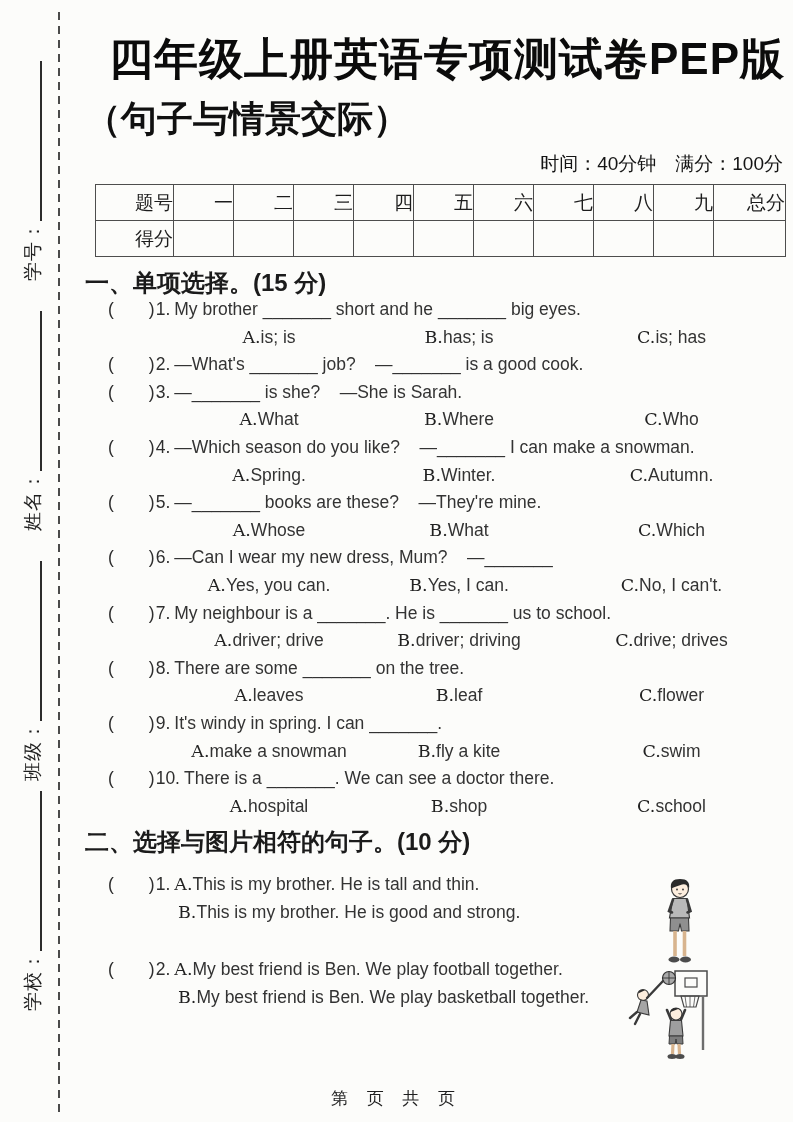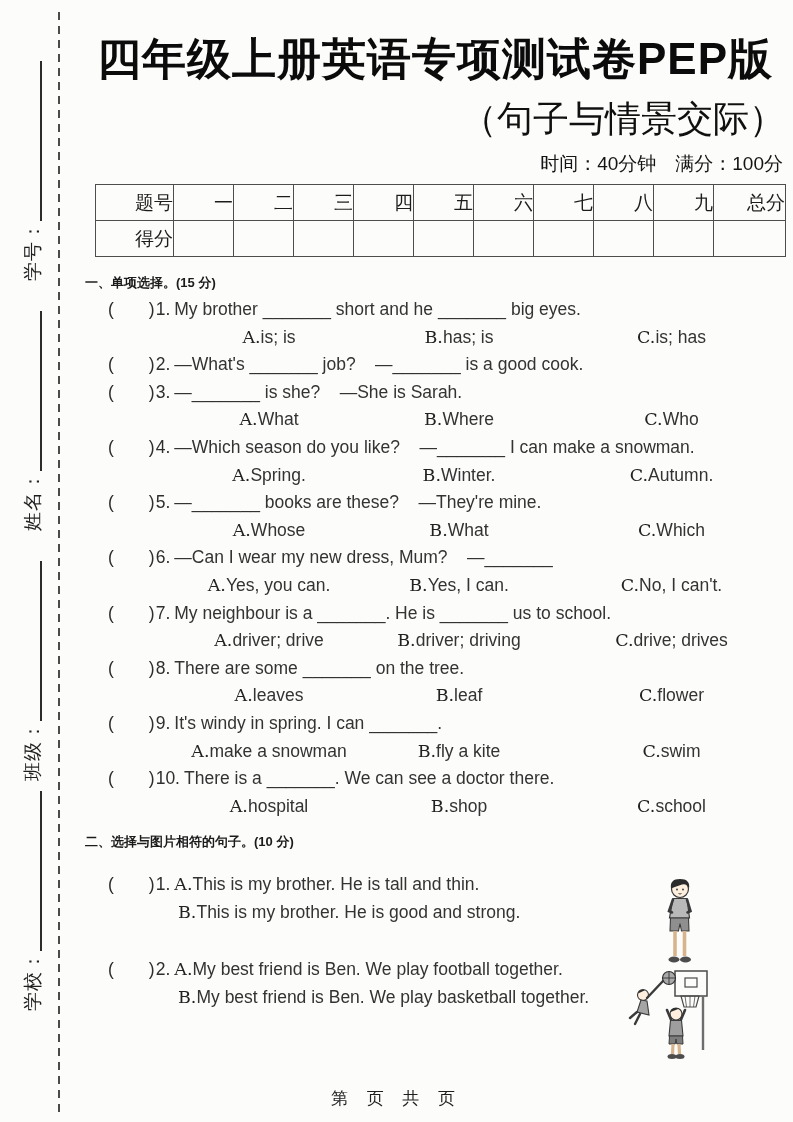--- a/index.html
+++ b/index.html
@@ -16,32 +16,32 @@
   
   .side-field{
     position:absolute;width:220px;height:26px;left:-77px;
     display:flex;align-items:flex-end;
     transform:rotate(-90deg);
     font-size:19px;color:#1e1e1e;font-weight:500;letter-spacing:1px;
   }
   .side-field .fill-line{flex:1;border-bottom:2px solid #2c2c2c;margin-bottom:4px;}
   
   .main{position:absolute;left:85px;top:0;width:700px;}
-  .title{margin-top:30px;line-height:58px;text-align:center;
+  .title{margin-top:30px;line-height:58px;text-align:right;
     font-size:44px;font-weight:bold;color:#0b0b0b;letter-spacing:1px;}
-  .subtitle{margin-top:8px;line-height:46px;text-align:right;
-    font-size:36px;font-weight:normal;color:#101010;}
+  .subtitle{margin-top:8px;line-height:46px;text-align:left;
+    font-size:36px;font-weight:bold;color:#101010;}
   .meta{margin-top:10px;line-height:24px;text-align:right;font-size:19px;
     color:#141414;font-weight:500;padding-right:2px;}
   
   table.score{table-layout:fixed;border-collapse:collapse;width:690px;margin:8px 0 0 10px;}
   table.score td{border:1.6px solid #4d4d4d;height:35px;text-align:right;
     font-size:19px;color:#1c1c1c;padding:0;}
   
-  .sec-heading{margin-top:12px;line-height:27px;font-size:13px;
+  .sec-heading{margin-top:12px;line-height:27px;font-size:24px;
     font-weight:600;color:#1b1b1b;}
   .q{margin:0;}
   .q-line{padding-left:23px;font-size:17.5px;line-height:27.6px;
     white-space:pre-wrap;color:#333;font-weight:500;}
   .paren{color:#2e2e2e;}
   .q-num{margin:0 4px 0 1px;color:#2e2e2e;}
   .opts{display:flex;padding-left:93px;font-size:17.5px;line-height:27.6px;text-align:center;}
   .opt{white-space:pre-wrap;}
   .opt.w1{width:182px;}
   .opt.w2{width:198px;}

